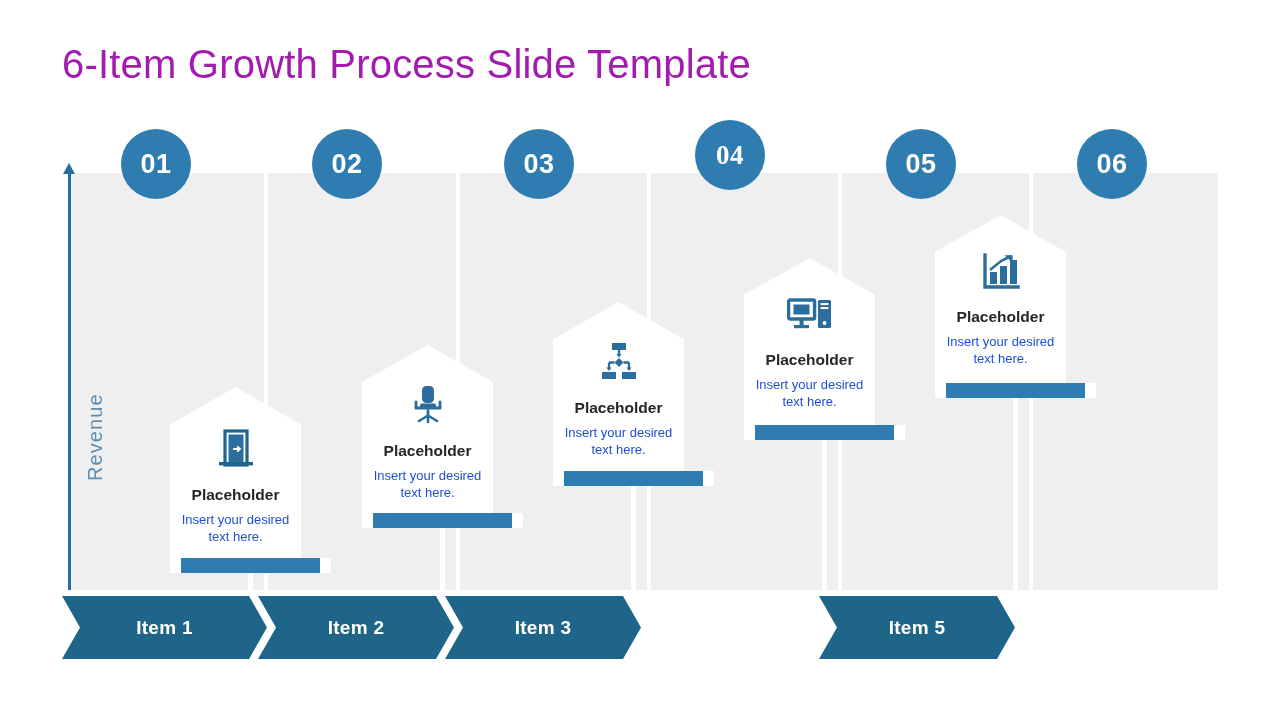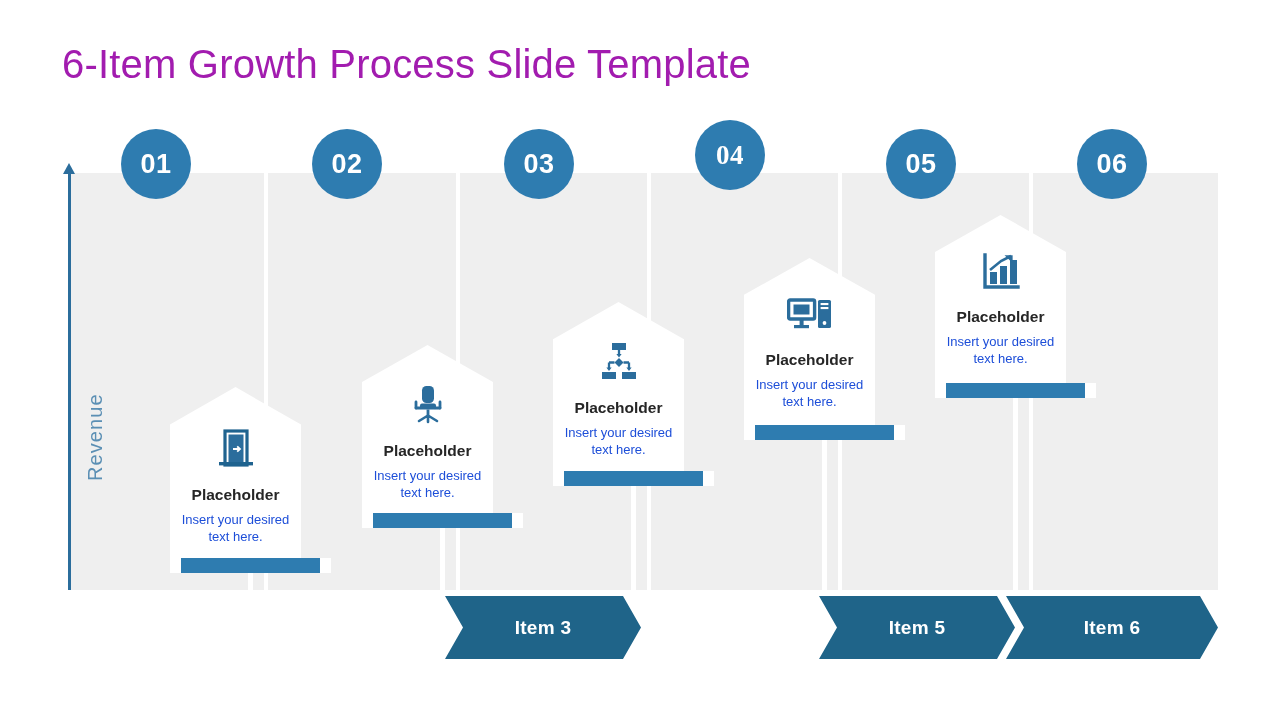--- a/index.html
+++ b/index.html
@@ -320,22 +320,25 @@
         <path d="M23.5 2.2 L31.6 2.2 L31.6 10" fill="#2b6d9c"></path>
       </svg>
     </span>
     <div class="card-heading">Placeholder</div>
     <div class="card-text">Insert your desired text here.</div>
   </div>
   <div class="card-bar"></div>
 </div>
 
 <div class="ribbon">
+  <div class="chev first" style="left:0px; width:205px;">
+    <span class="chev-label">Item 1</span>
+  </div>
+  <div class="chev" style="left:196px; width:196px;">
+    <span class="chev-label">Item 2</span>
+  </div>
   <div class="chev" style="left:383px; width:196px;">
     <span class="chev-label">Item 3</span>
   </div>
   <div class="chev" style="left:757px; width:196px;">
     <span class="chev-label">Item 5</span>
   </div>
-  <div class="chev" style="left:944px; width:212px;">
-    <span class="chev-label">Item 6</span>
-  </div>
 </div>
 
 </body></html>

